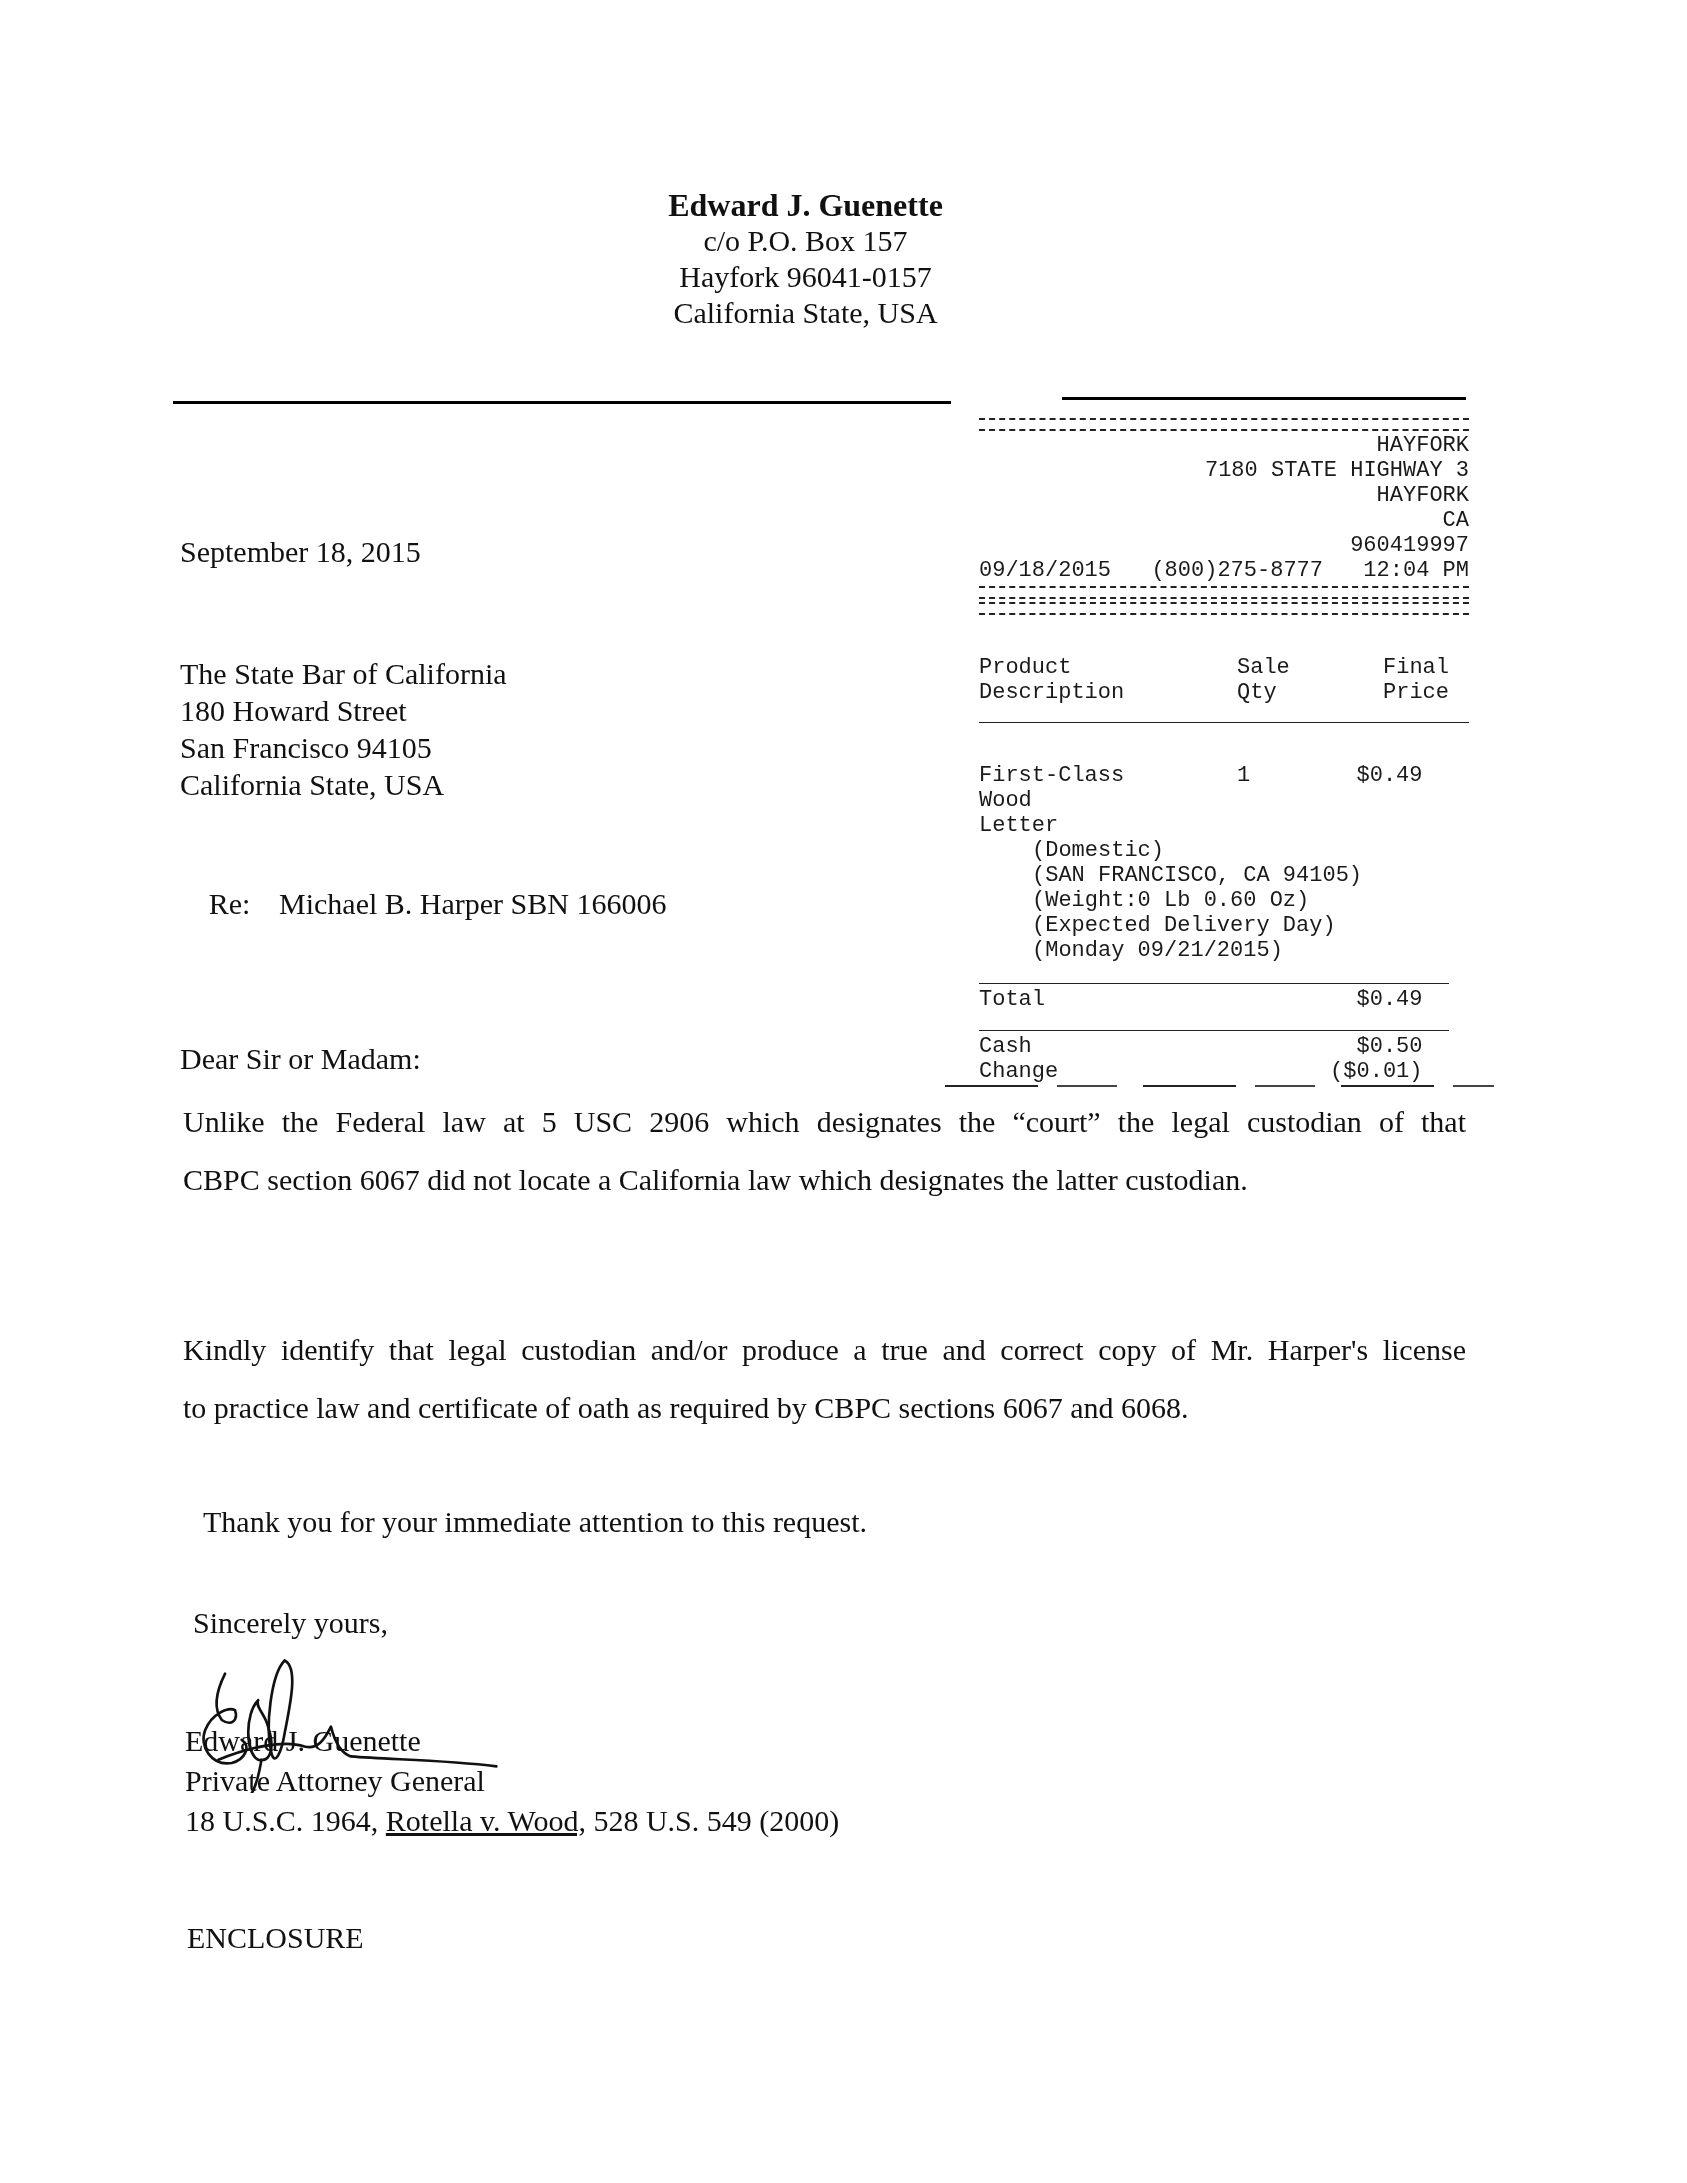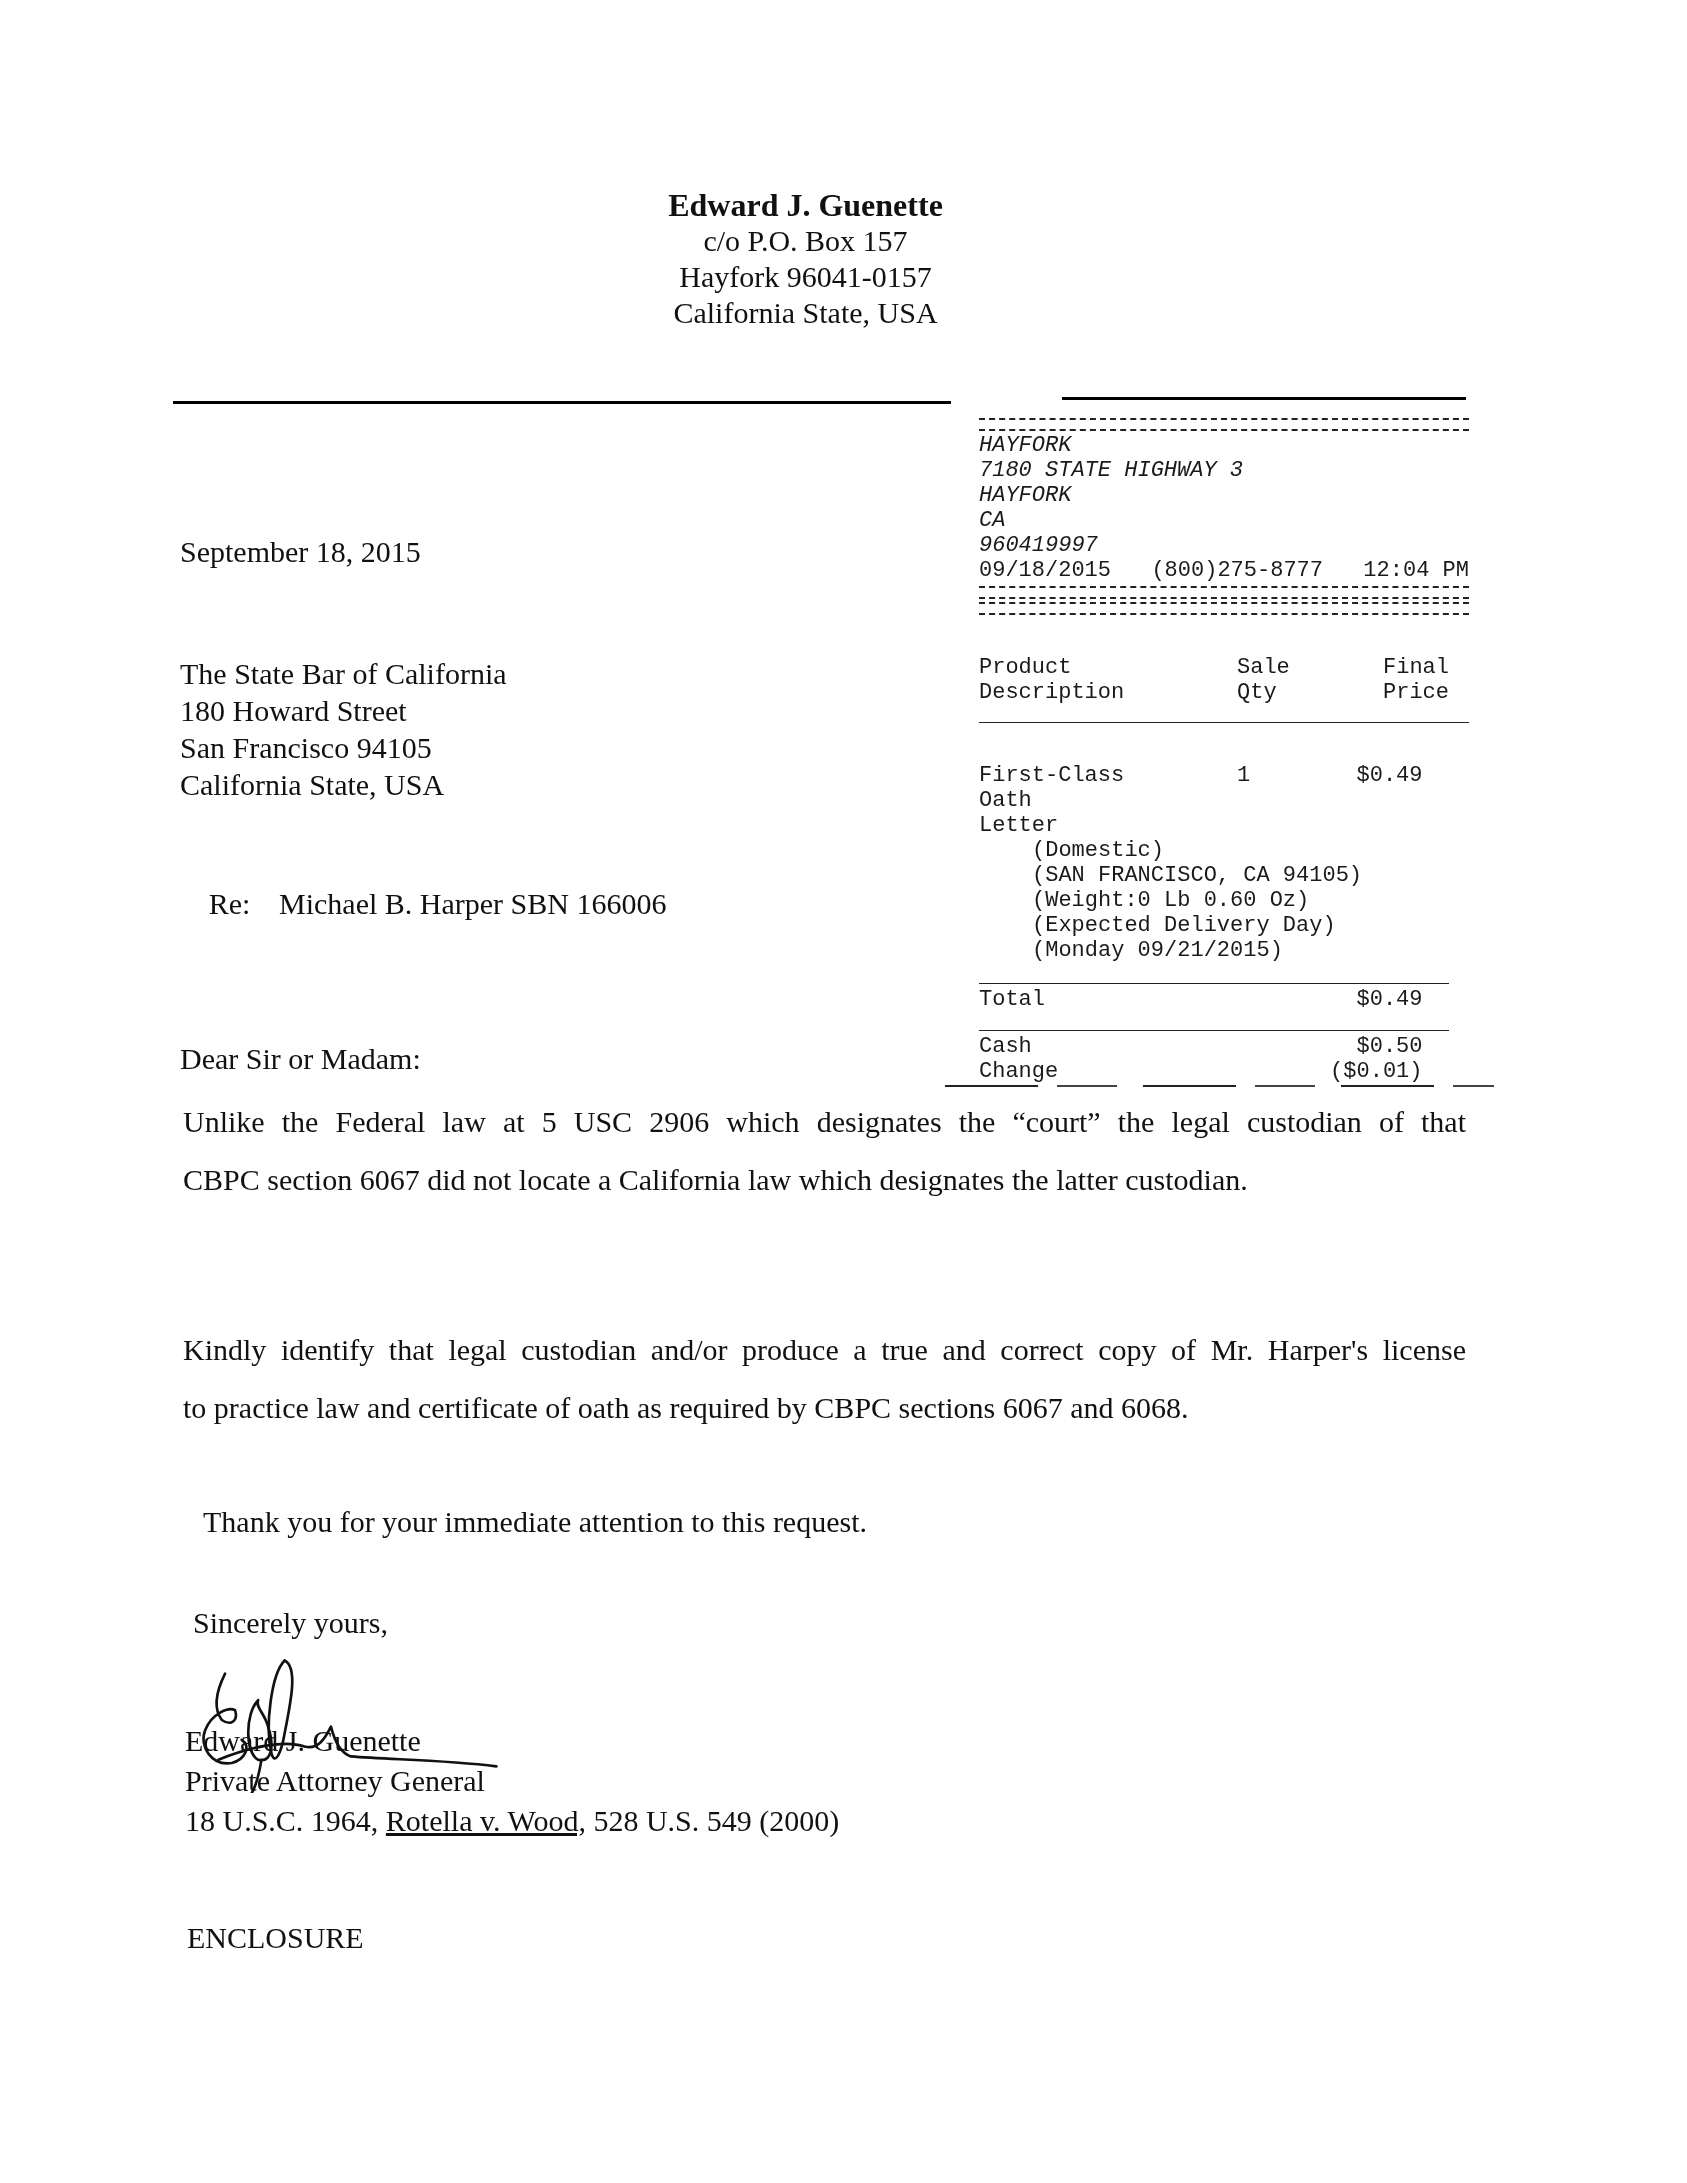--- a/index.html
+++ b/index.html
@@ -34,21 +34,21 @@
     
     #closing { top: 1604px; }
     #sig-block { top: 1721px; line-height: 40px; }
     .underline { text-decoration: underline; }
     #signature { left: 192px; top: 1647px; width: 311px; height: 146px; }
     #enclosure { top: 1919px; }
 
     
     #receipt { left: 979px; top: 415px; width: 490px; font-size: 22px; line-height: 25px; color: #1a1a1a; }
     .dbl { height: 9.3px; border-top: 2px dashed #222; border-bottom: 2px dashed #222; margin: 2.6px 0; }
-    .center { text-align: left; font-style: italic; }
+    .center { text-align: right; }
     .r-row { display: flex; justify-content: space-between; white-space: pre; }
     .thin { border-top: 1.3px solid #222; margin: 4px 0 2.6px 0; }
     .cols { display: grid; grid-template-columns: 258px 93px 119px; margin-top: 40px; }
     .cols .c2 { text-align: left; }
     .cols .c3 { text-align: right; }
     .indent { padding-left: 53px; }
     .tot { display: grid; grid-template-columns: 351px 119px; }
     .tot .c3 { text-align: right; }
   </style>
 </head>
@@ -133,21 +133,21 @@
     <span class="c2">Qty</span>
     <span class="c3">Price</span>
   </div>
   <div class="thin" style="margin-top:17px;"></div>
 
   <div class="cols">
     <span>First-Class</span>
     <span class="c2">1</span>
     <span class="c3" style="padding-right:26.5px;">$0.49</span>
   </div>
-  <div>Oath</div>
+  <div>Wood</div>
   <div>Letter</div>
   <div class="indent">(Domestic)</div>
   <div class="indent">(SAN FRANCISCO, CA  94105)</div>
   <div class="indent">(Weight:0 Lb 0.60 Oz)</div>
   <div class="indent">(Expected Delivery Day)</div>
   <div class="indent">(Monday 09/21/2015)</div>
 
   <div class="thin" style="margin-top:20px; width:470px;"></div>
   <div class="tot">
     <span>Total</span>

